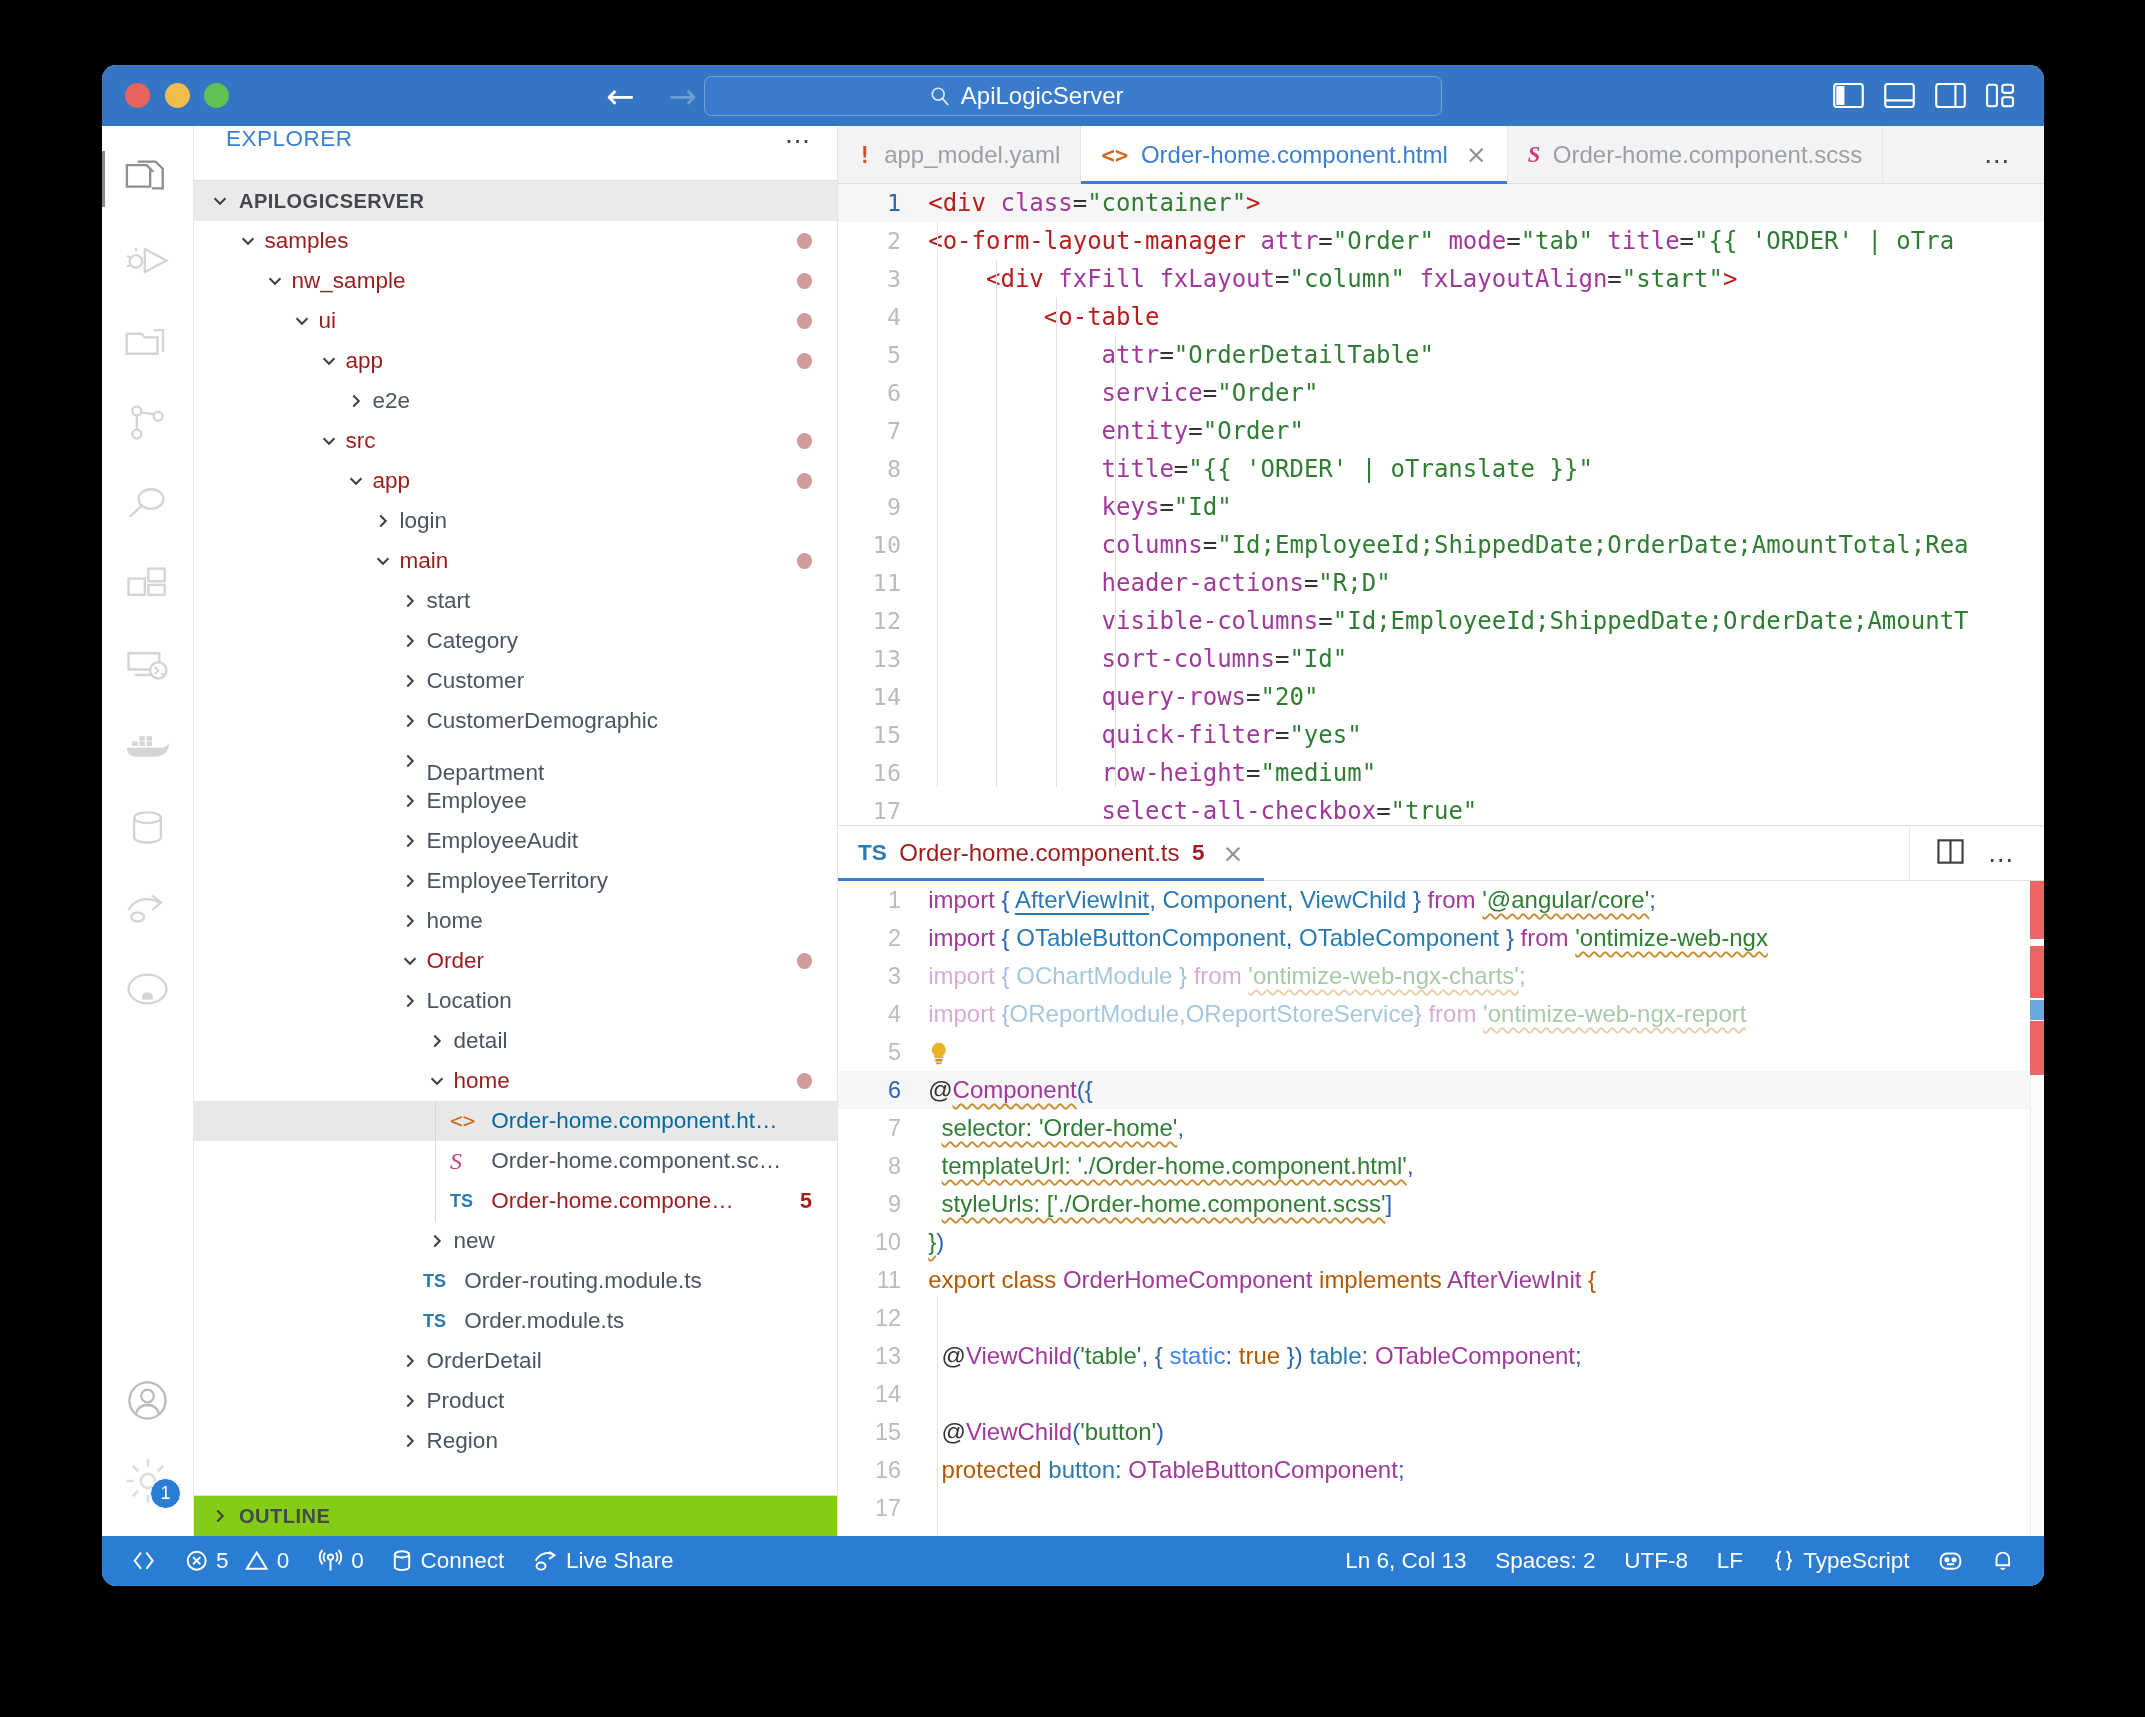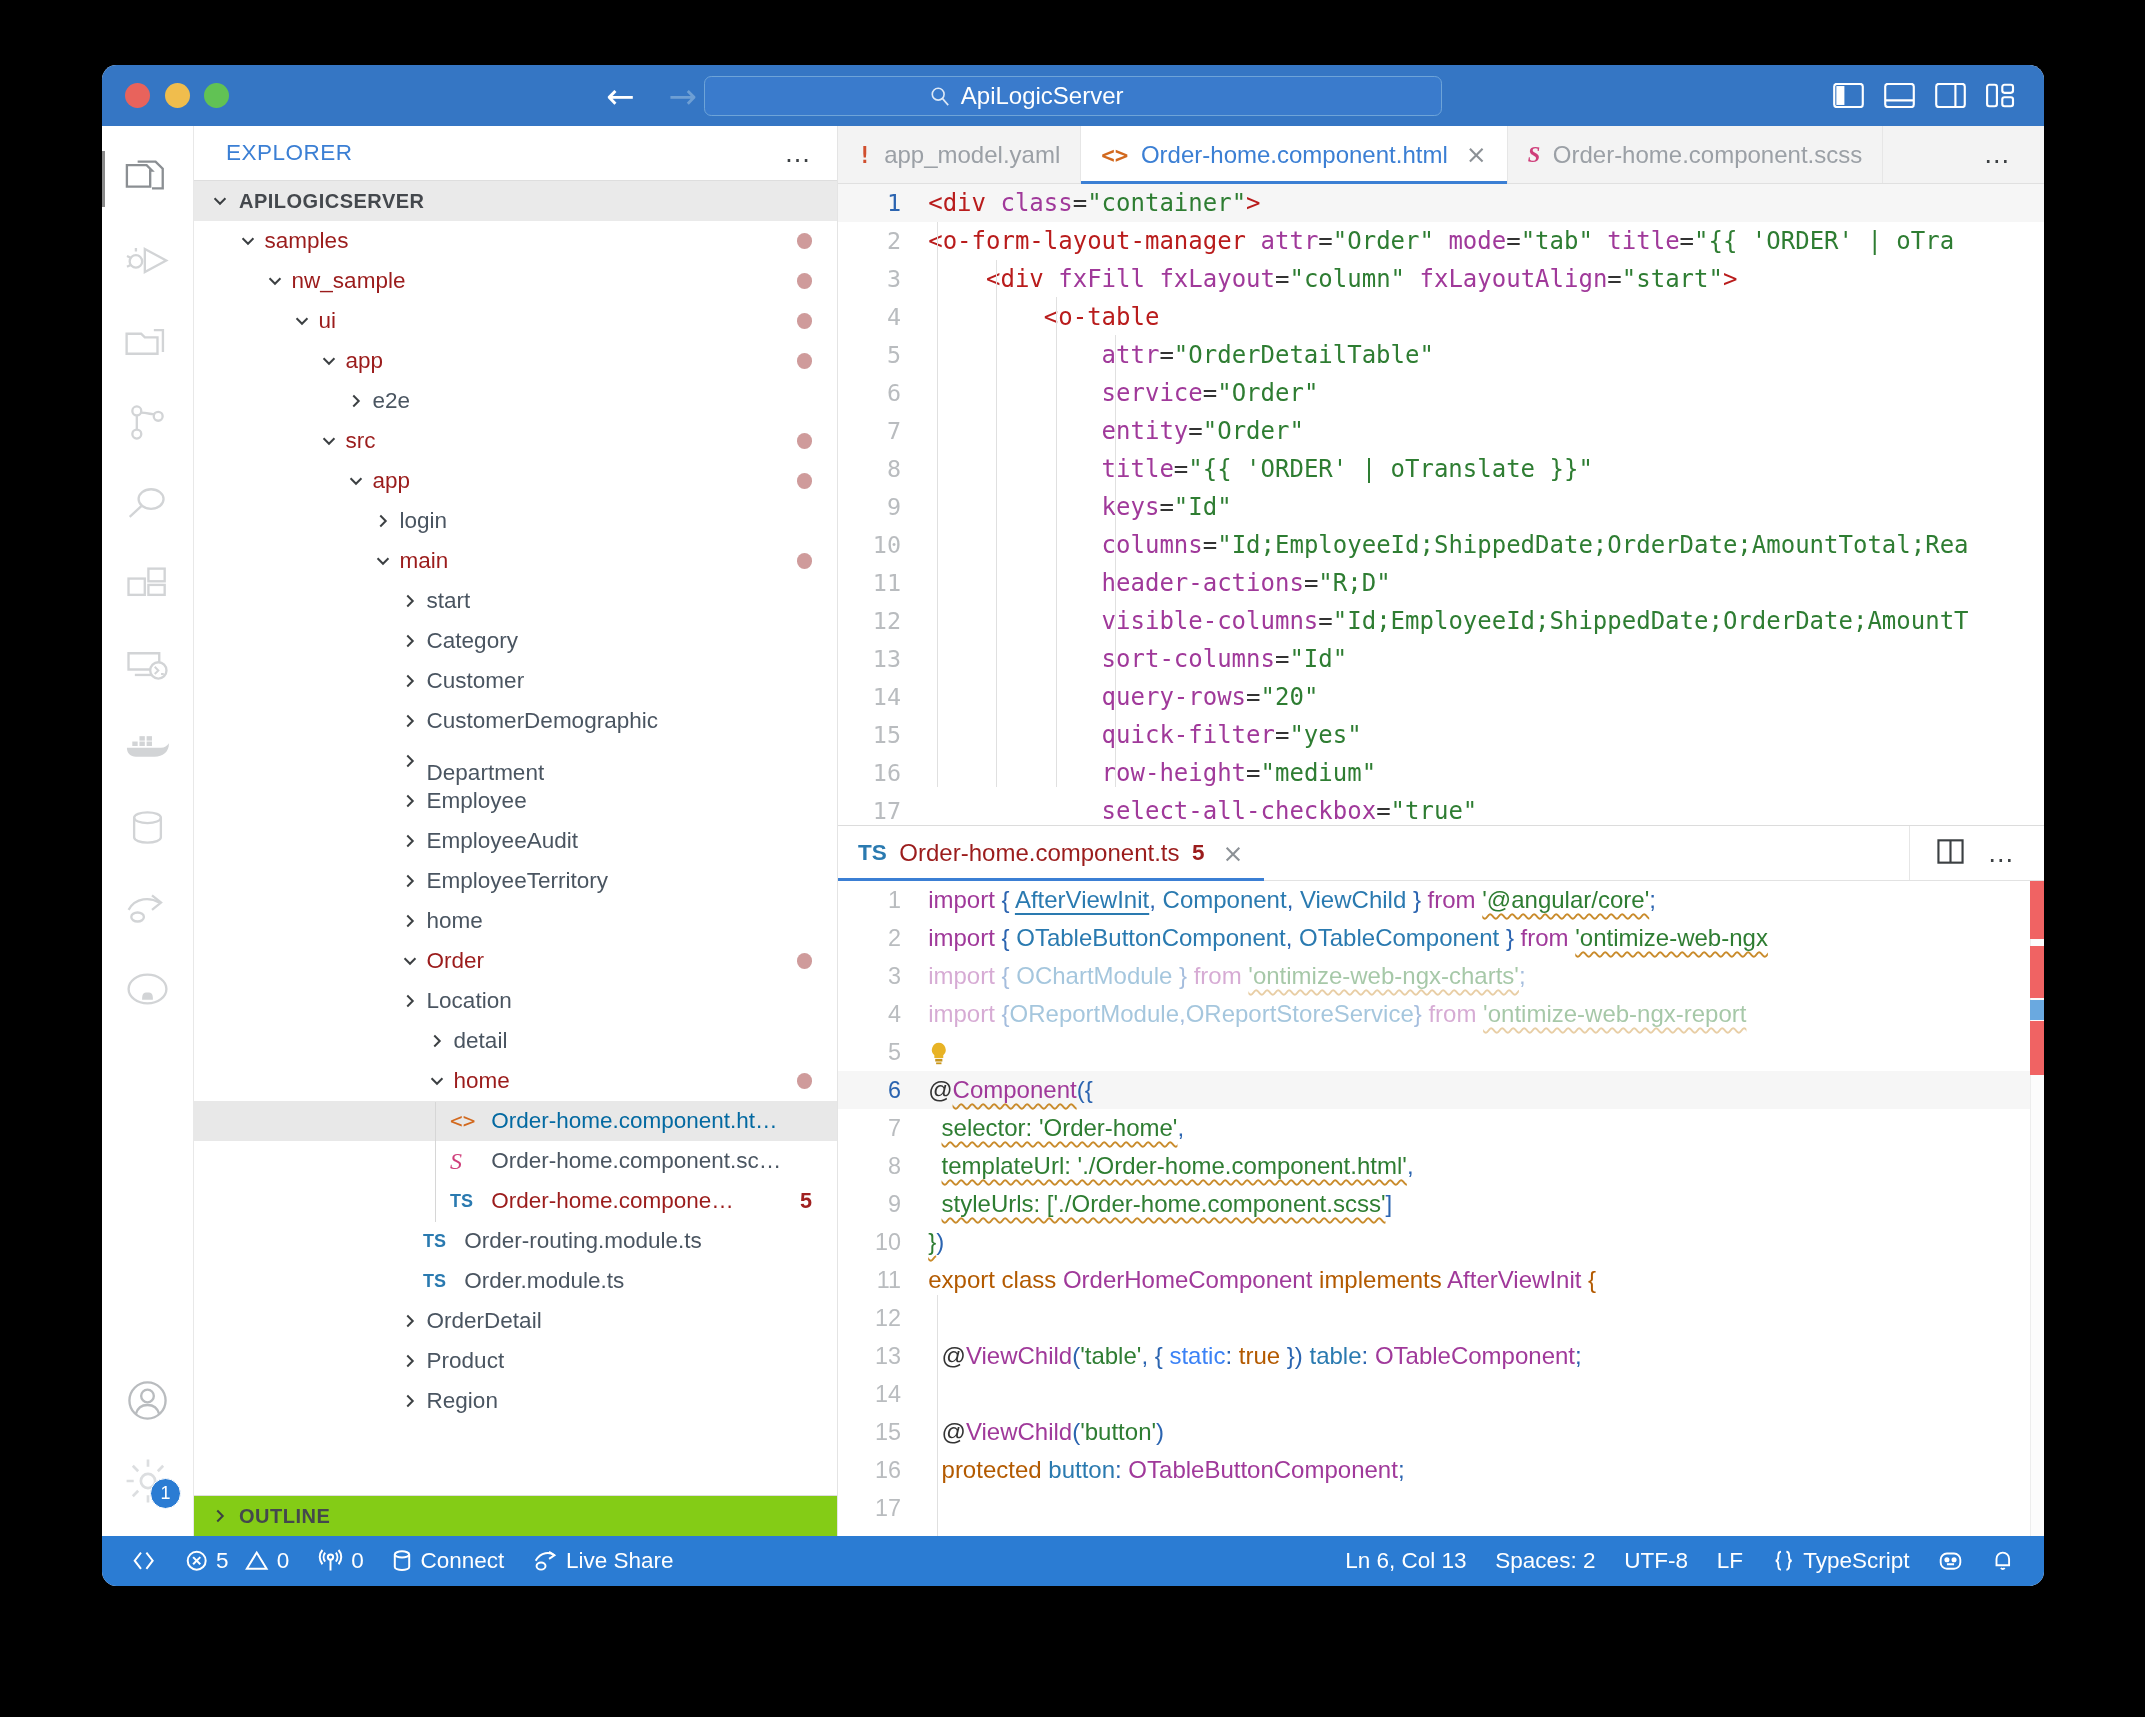--- a/index.html
+++ b/index.html
@@ -106,21 +106,21 @@
   #sidebar {
     width: 644px; flex: 0 0 644px;
     background: #ffffff;
     border-right: 0.9px solid #e4e4e4;
     display: flex; flex-direction: column;
     min-height: 0;
     position: relative;
   }
   #sb-header {
     height: 54px; flex: 0 0 54px;
-    display: flex; align-items: center;
+    display: flex; 
     padding: 0 23.4px 0 32px;
     justify-content: space-between;
   }
   #sb-header .lbl { color: #3b7fd4; font-size: 22.5px; letter-spacing: 0.5px; }
   .ellipsis-h { color: #3c4043; font-size: 27px; letter-spacing: 2.7px; line-height: .6; }
 
   .section-head {
     height: 41px; flex: 0 0 41px;
     background: #eaeaea;
     display: flex; align-items: center;
@@ -643,20 +643,28 @@
             <span class="name blue" style="margin-left: 7.2px;">Order-home.component.ht…</span>
           </div>
           <div class="row" style="padding-left: 256px;">
             <span class="ficon" style="color: rgb(207, 62, 122); font-family: &quot;Liberation Serif&quot;, serif; font-size: 24px; font-style: italic;">S</span>
             <span class="name" style="margin-left: 7.2px;">Order-home.component.sc…</span>
           </div>
           <div class="row" style="padding-left: 256px;">
             <span class="ficon" style="color: rgb(42, 122, 176); font-size: 18px; font-weight: bold;">TS</span>
             <span class="name err" style="margin-left: 7.2px;">Order-home.compone…</span>
             <span class="err-n">5</span>
+          </div>
+          <div class="row" style="padding-left: 229px;">
+            <span class="tw">
+              <svg width="20" height="20" viewBox="0 0 22 22" fill="none" stroke="#3c4043" stroke-width="2.2">
+                <path d="M8 5l6 6-6 6"></path>
+              </svg>
+            </span>
+            <span class="name" style="margin-left: 3.6px;">new</span>
           </div>
           <div class="row" style="padding-left: 229px;">
             <span class="ficon" style="color: rgb(42, 122, 176); font-size: 18px; font-weight: bold;">TS</span>
             <span class="name" style="margin-left: 7.2px;">Order-routing.module.ts</span>
           </div>
           <div class="row" style="padding-left: 229px;">
             <span class="ficon" style="color: rgb(42, 122, 176); font-size: 18px; font-weight: bold;">TS</span>
             <span class="name" style="margin-left: 7.2px;">Order.module.ts</span>
           </div>
           <div class="row" style="padding-left: 202px;">

